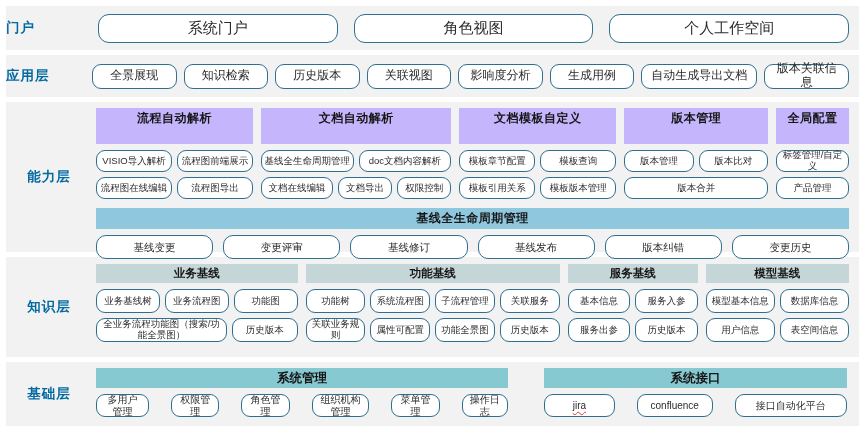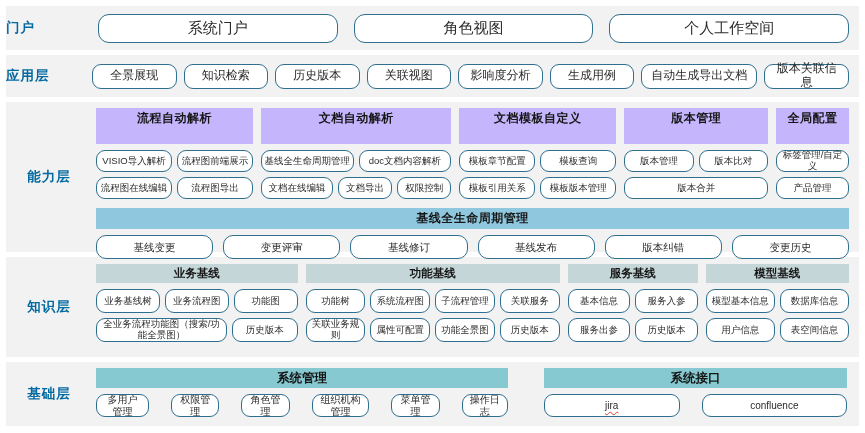--- a/index.html
+++ b/index.html
@@ -341,19 +341,20 @@
         </div>
       </div>
 
       <div class="base-group" style="flex:0.92">
         <div class="base-head">系统接口</div>
         <div class="base-line">
           <div class="pill" style="flex:1">
               <span class="spell">jira</span>
             </div>
           <div class="pill" style="flex:1.08">confluence</div>
+          <div class="pill" style="flex:1.75">接口自动化平台</div>
         </div>
       </div>
 
     </div>
   </div>
 
 </div>
 
 </body></html>

